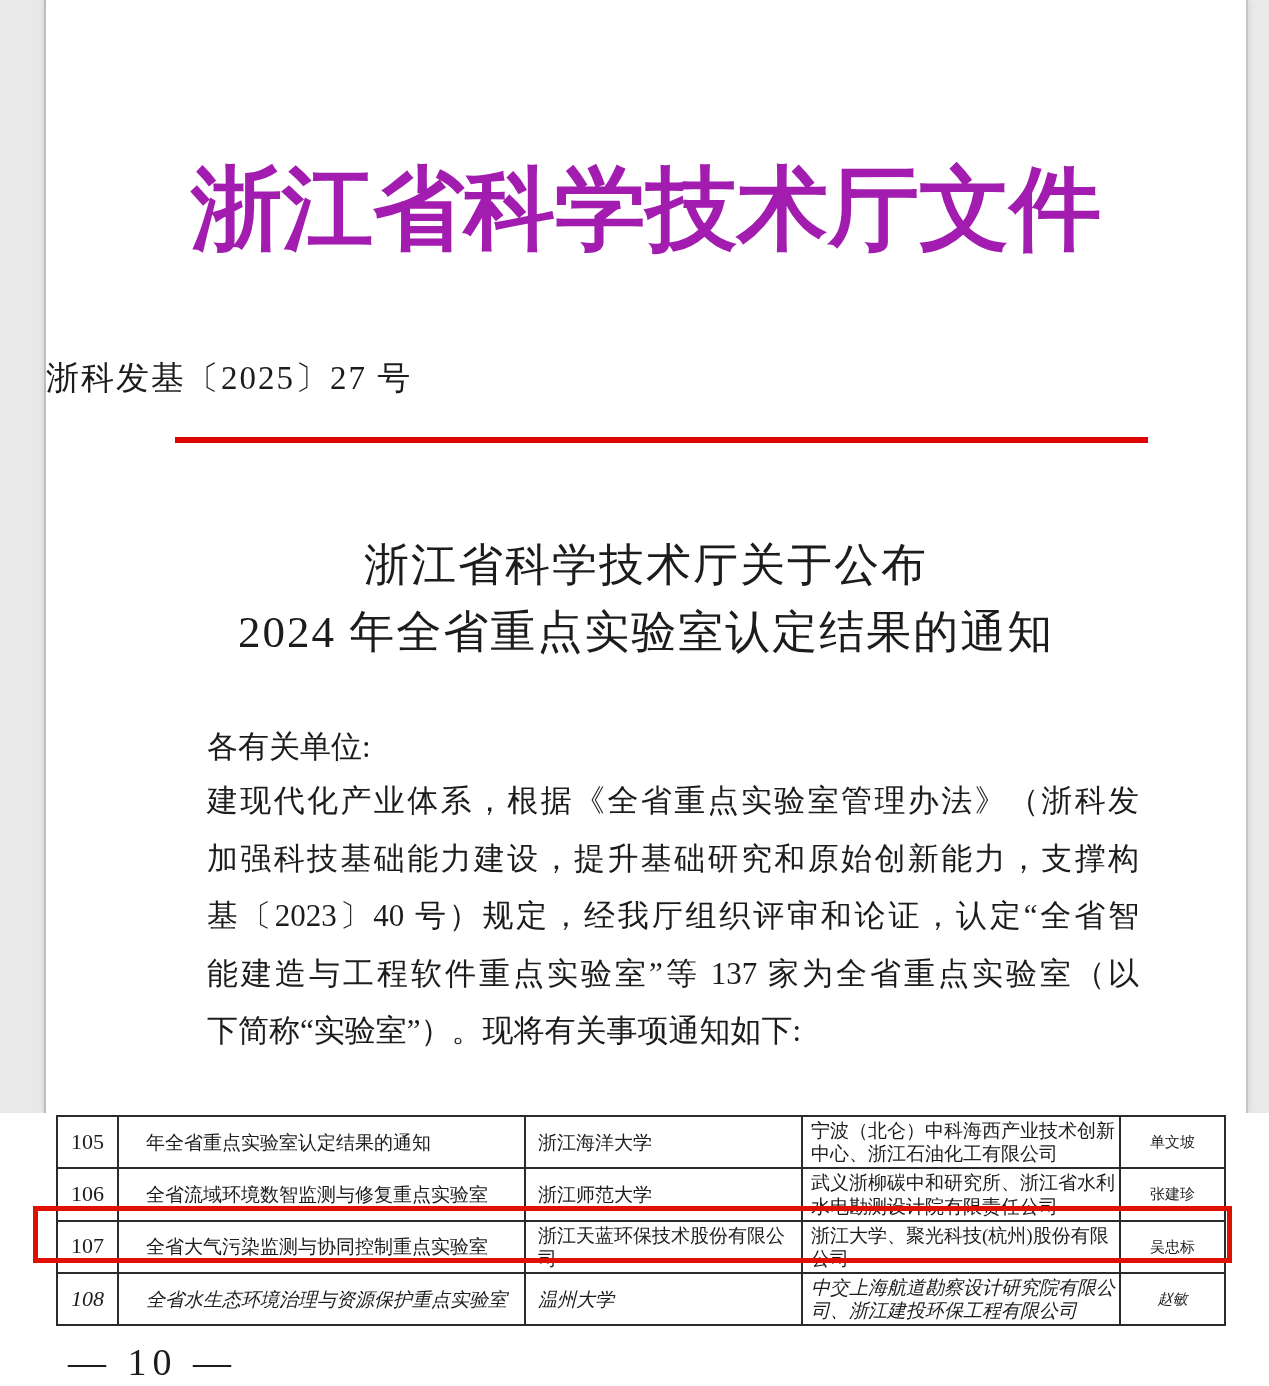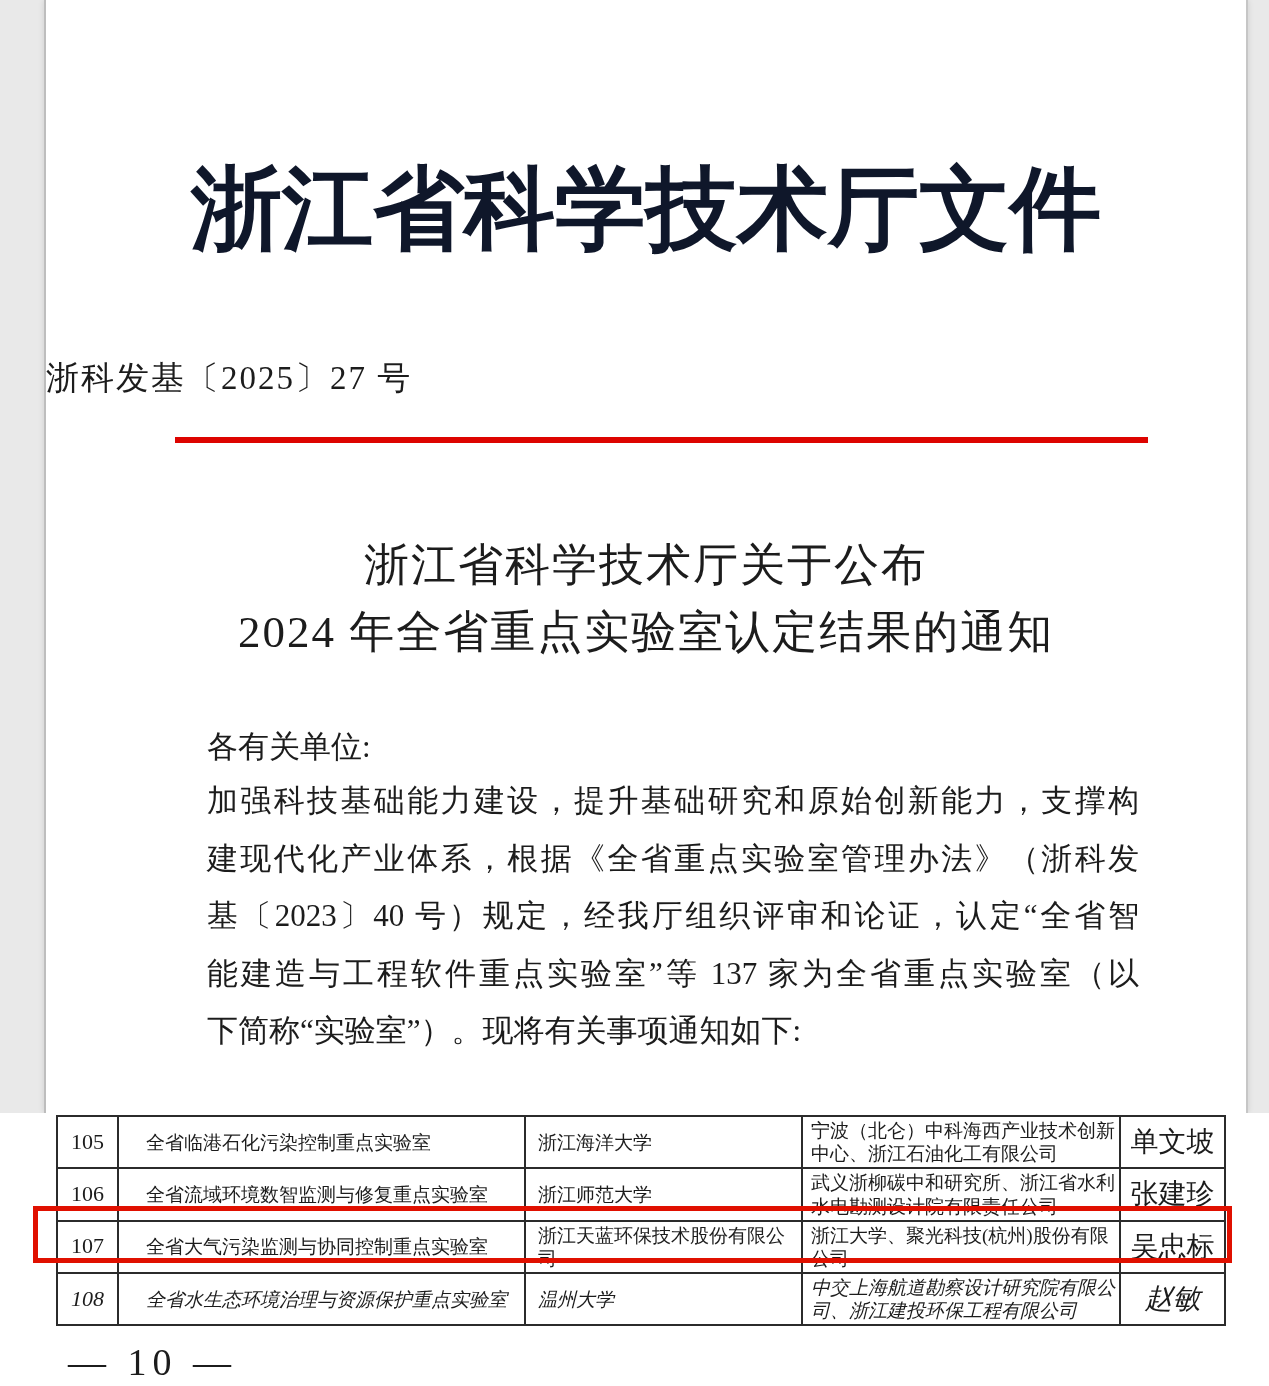--- a/index.html
+++ b/index.html
@@ -22,21 +22,21 @@
     box-sizing: border-box;
     box-shadow: 0 0 6px rgba(0,0,0,0.12);
   }
 
   .doc-title {
     position: absolute; left: 0; top: 148px;
     width: 100%;
     text-align: center;
     font-size: 91px;
     font-weight: bold;
-    color: #0f172a;
+    color: #a21caf;
     letter-spacing: 0px;
     white-space: nowrap;
   }
 
   .doc-number {
     position: absolute; left: 0; top: 356px;
     width: 100%;
     font-size: 33px;
     letter-spacing: 2px;
   }
@@ -90,21 +90,21 @@
   .lab-table col.c-no   { width: 61px; }
   .lab-table col.c-lab  { width: 407px; }
   .lab-table col.c-inst { width: 277px; }
   .lab-table col.c-part { width: 318px; }
   .lab-table col.c-dir  { width: 105px; }
 
   .lab-table td.no  { text-align: center; font-size: 22px; }
   .lab-table td.lab { padding-left: 27px; }
   .lab-table td.inst{ padding-left: 12px; border-radius: 25px; }
   .lab-table td.part{ padding-left: 8px; padding-right: 3px; }
-  .lab-table td.dir { text-align: center; font-size: 28px; }
+  .lab-table td.dir { text-align: center; font-size: 15px; }
 
   .lab-table tr.r105 { height: 49px; }
   .lab-table tr.r106 { height: 48px; }
   .lab-table tr.r107 { height: 46px; }
   .lab-table tr.r108 { height: 50px; font-style: italic; }
 
   .highlight-box {
     position: absolute; left: 33px; top: 93px;
     width: 1189px; height: 47px;
     border: 5px solid #e01000;
@@ -123,41 +123,41 @@
 <body>
 
 <div class="top-page">
   <div class="doc-title">浙江省科学技术厅文件</div>
   <div class="doc-number">浙科发基〔2025〕27 号</div>
   <div class="red-rule"></div>
   <div class="subtitle l1">浙江省科学技术厅关于公布</div>
   <div class="subtitle l2">2024 年全省重点实验室认定结果的通知</div>
   <div class="salutation">各有关单位:</div>
   <div class="body-text">
+    <div class="body-line">建现代化产业体系，根据《全省重点实验室管理办法》（浙科发</div>
     <div class="body-line">加强科技基础能力建设，提升基础研究和原始创新能力，支撑构</div>
-    <div class="body-line">建现代化产业体系，根据《全省重点实验室管理办法》（浙科发</div>
     <div class="body-line">基〔2023〕40 号）规定，经我厅组织评审和论证，认定“全省智</div>
     <div class="body-line">能建造与工程软件重点实验室”等 137 家为全省重点实验室（以</div>
     <div class="body-line last">下简称“实验室”）。现将有关事项通知如下:</div>
   </div>
 </div>
 
 <div class="bottom-sheet">
   <table class="lab-table">
     <colgroup>
       <col class="c-no">
         <col class="c-lab">
         <col class="c-inst">
         <col class="c-part">
         <col class="c-dir">
     </colgroup>
     <tbody>
       <tr class="r105">
         <td class="no">105</td>
-        <td class="lab">全省临港石化污染控制重点实验室</td>
+        <td class="lab">年全省重点实验室认定结果的通知</td>
         <td class="inst">浙江海洋大学</td>
         <td class="part">宁波（北仑）中科海西产业技术创新中心、浙江石油化工有限公司</td>
         <td class="dir">单文坡</td>
       </tr>
       <tr class="r106">
         <td class="no">106</td>
         <td class="lab">全省流域环境数智监测与修复重点实验室</td>
         <td class="inst">浙江师范大学</td>
         <td class="part">武义浙柳碳中和研究所、浙江省水利水电勘测设计院有限责任公司</td>
         <td class="dir">张建珍</td>

